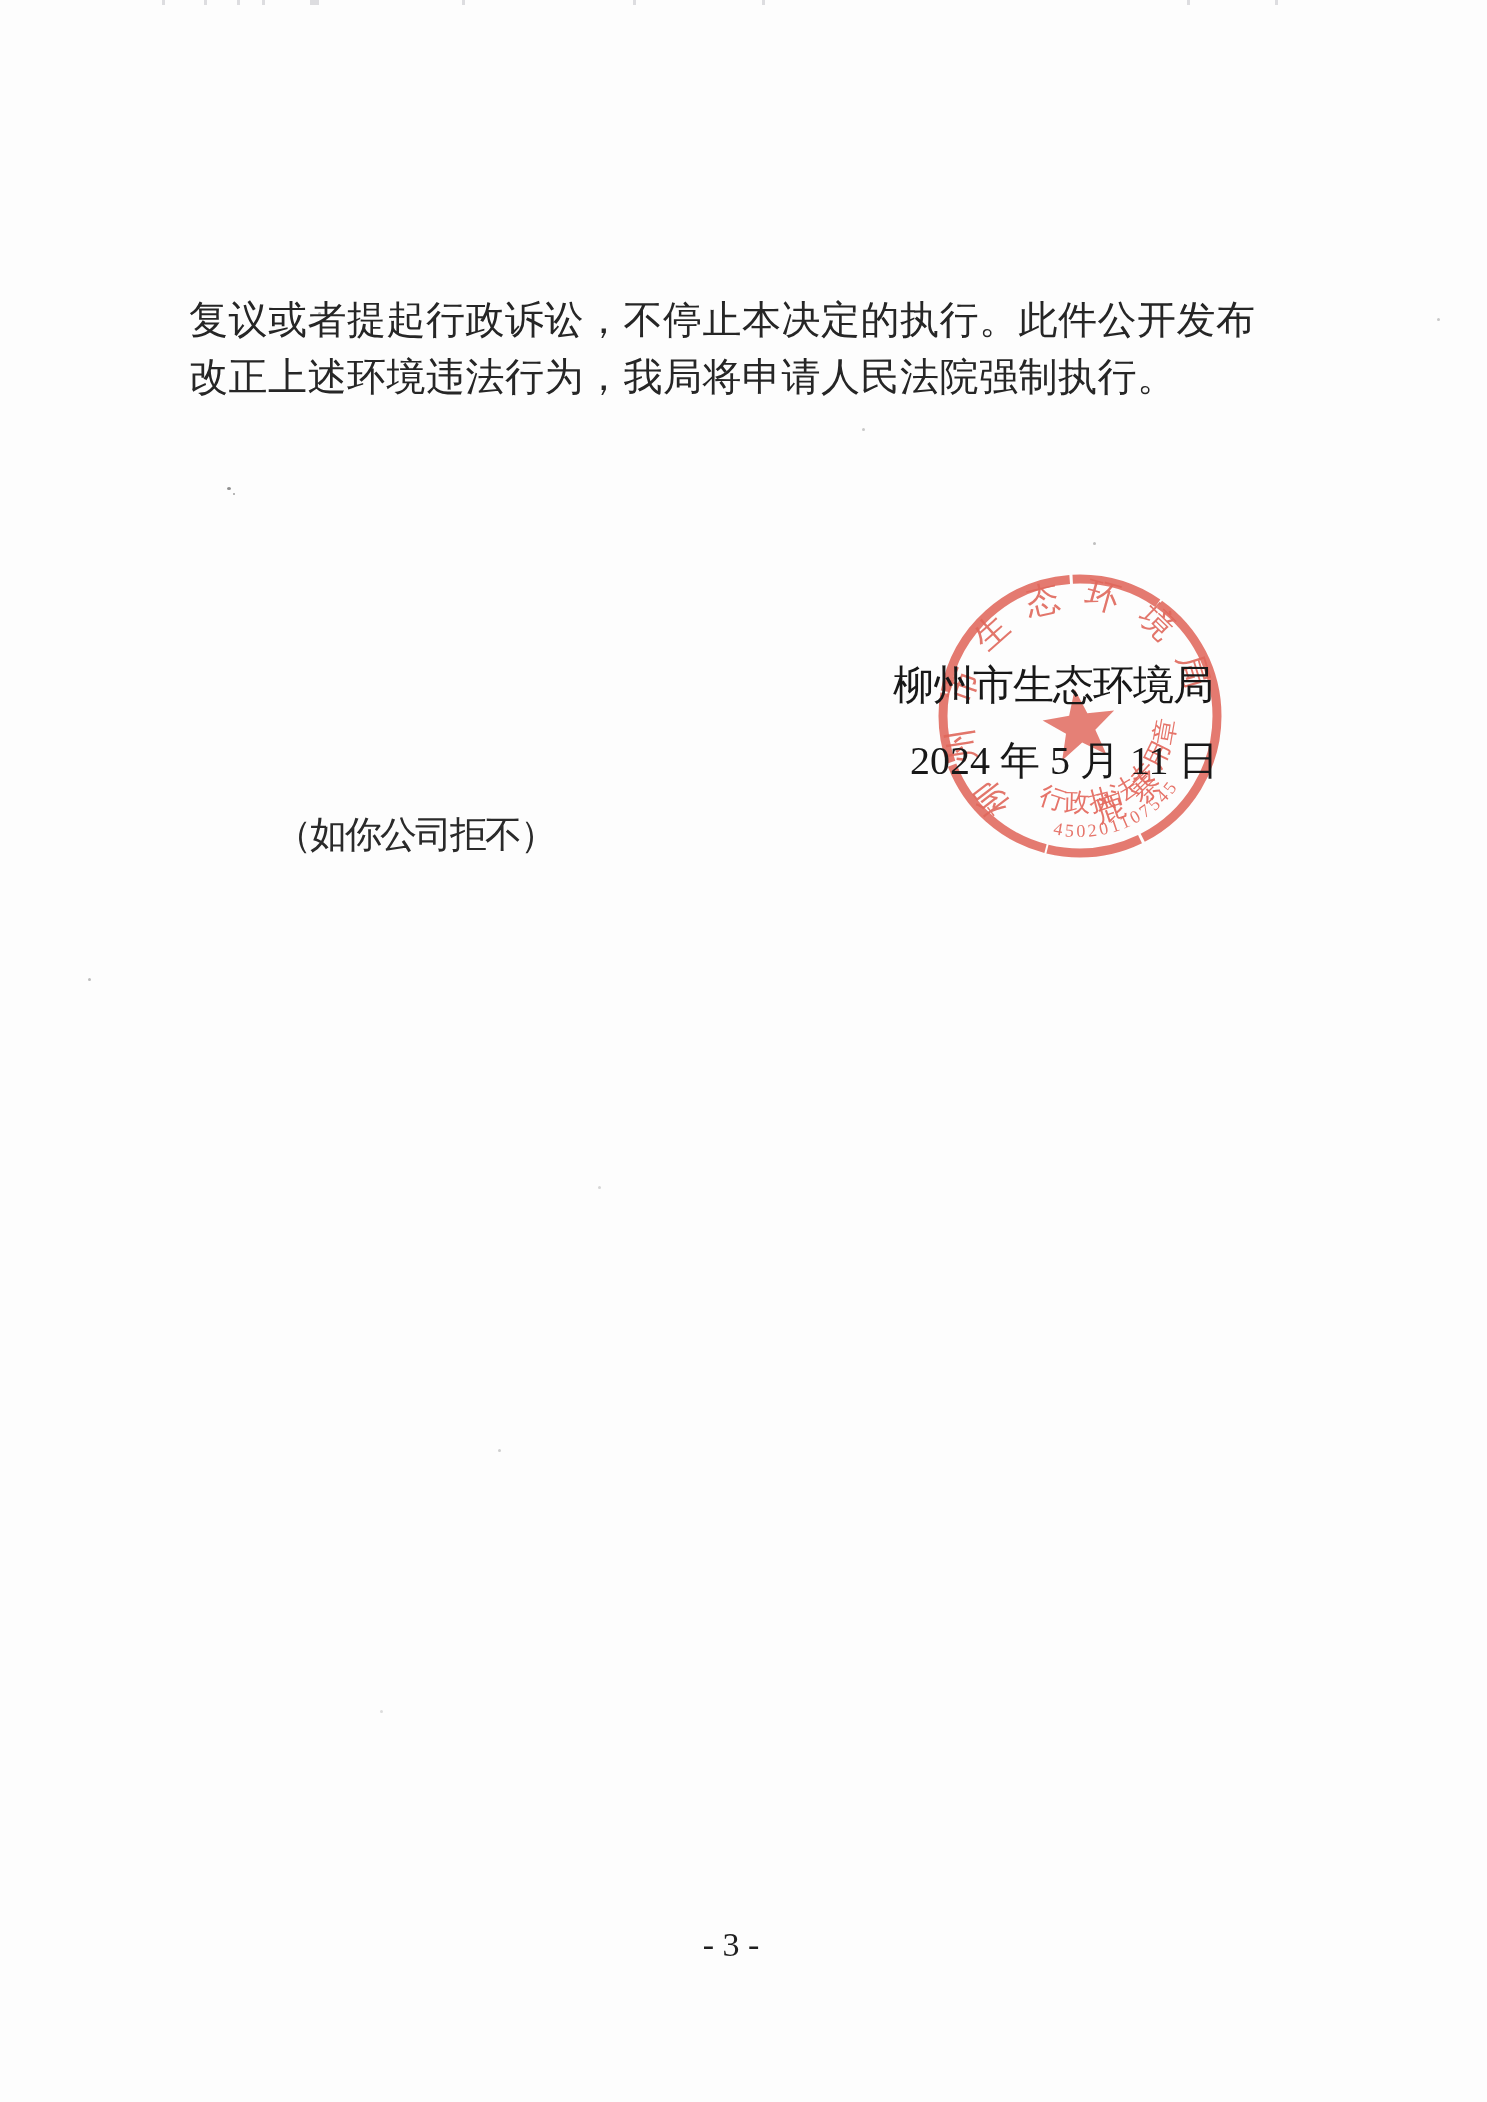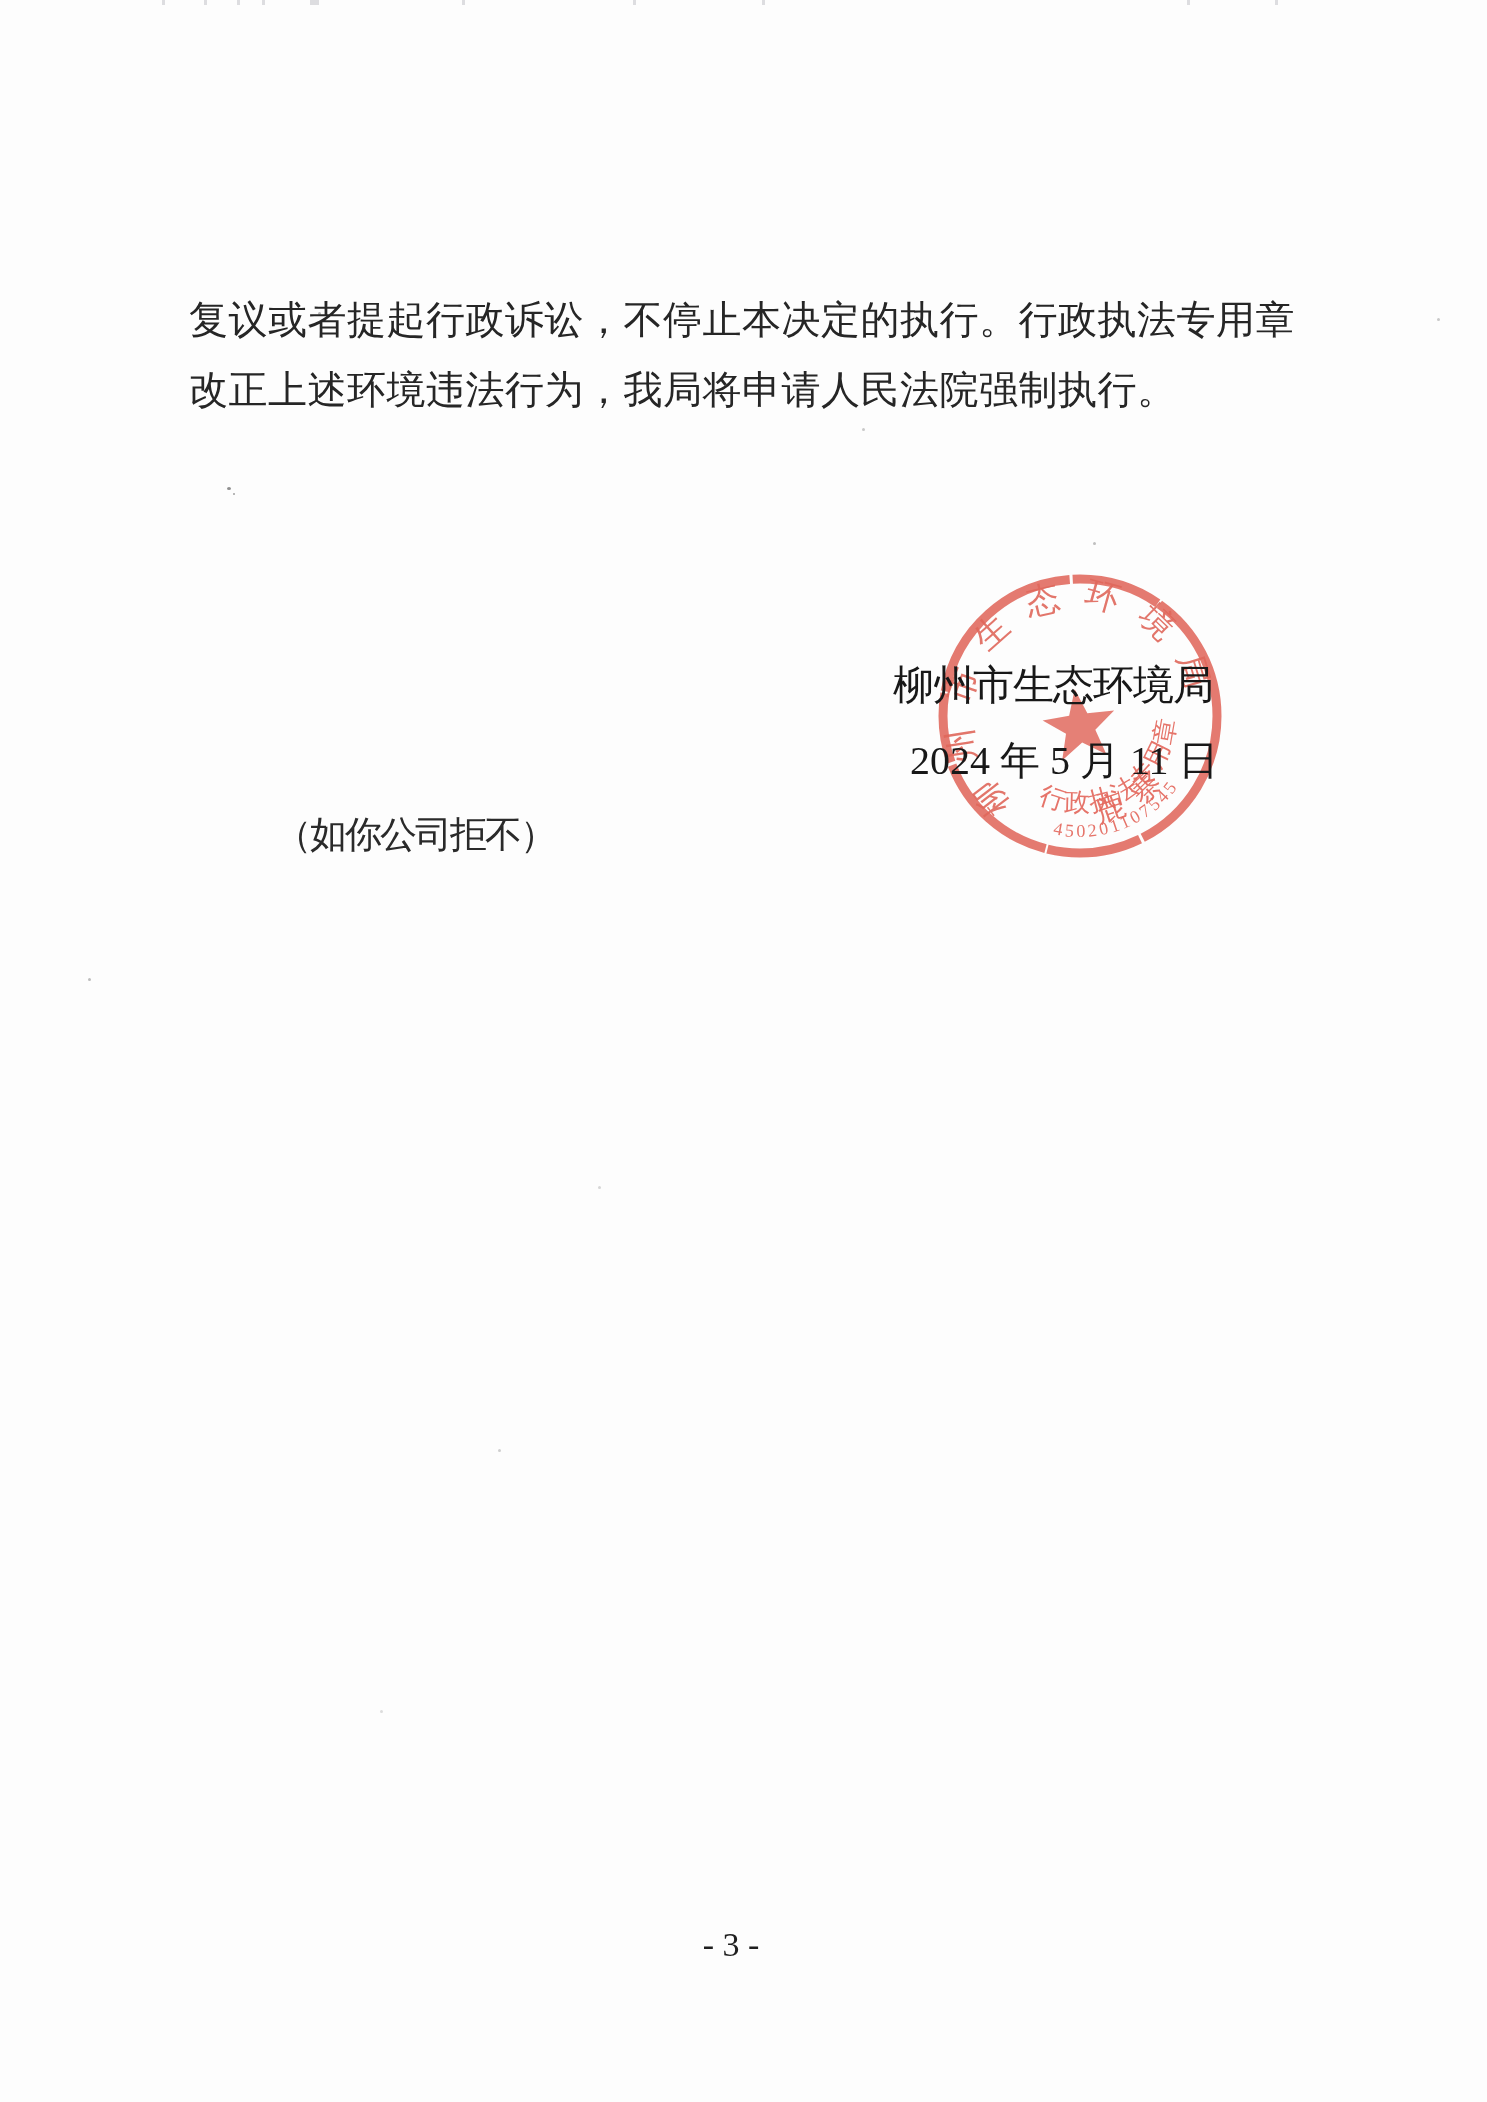--- a/index.html
+++ b/index.html
@@ -70,22 +70,22 @@
   <div class="speck" style="left:227px;top:487px;width:4px;height:3px;background:#8f8f8f"></div>
   <div class="speck" style="left:233px;top:493px;width:2px;height:2px;background:#a0a0a0"></div>
   <div class="speck" style="left:862px;top:428px;width:3px;height:3px;background:#c9c9c9"></div>
   <div class="speck" style="left:1437px;top:318px;width:3px;height:3px;background:#c9c9c9"></div>
   <div class="speck" style="left:88px;top:978px;width:3px;height:3px;background:#bdbdbd"></div>
   <div class="speck" style="left:598px;top:1186px;width:3px;height:3px;background:#d6d6d6"></div>
   <div class="speck" style="left:498px;top:1449px;width:3px;height:3px;background:#cfcfcf"></div>
   <div class="speck" style="left:1093px;top:542px;width:3px;height:3px;background:#bfbfbf"></div>
   <div class="speck" style="left:380px;top:1710px;width:3px;height:3px;background:#dcdcdc"></div>
 
-  <div class="abs body-line" style="left:189px;top:293px">复议或者提起行政诉讼，不停止本决定的执行。行政执法专用章</div>
-  <div class="abs body-line" style="left:189px;top:363px">改正上述环境违法行为，我局将申请人民法院强制执行。</div>
+  <div class="abs body-line" style="left:189px;top:293px">复议或者提起行政诉讼，不停止本决定的执行。此件公开发布</div>
+  <div class="abs body-line" style="left:189px;top:350px">改正上述环境违法行为，我局将申请人民法院强制执行。</div>
 
   <svg class="abs seal-svg" style="left:900px;top:545px" width="360" height="340" viewBox="900 545 360 340">
     <defs>
       <path id="outer-arc-path" d="M 1012.3 802.7 A 110 110 0 1 1 1187.2 691.3"></path>
       <path id="inner-arc-path" d="M 1038.4 801.4 A 95 95 0 0 0 1174.5 725.9"></path>
       <path id="branch-arc-path" d="M 1098.6 821.4 A 107 107 0 0 0 1164.3 781.9"></path>
       <path id="code-arc-path" d="M 1052.8 833.9 A 121 121 0 0 0 1186.8 772.8"></path>
     </defs>
 
     <circle cx="1080" cy="716" r="137" fill="none" stroke="#e0685c" stroke-width="9" stroke-dasharray="150 3 95 2 130 3 70 2 180 3 90 2" opacity="0.88"></circle>

